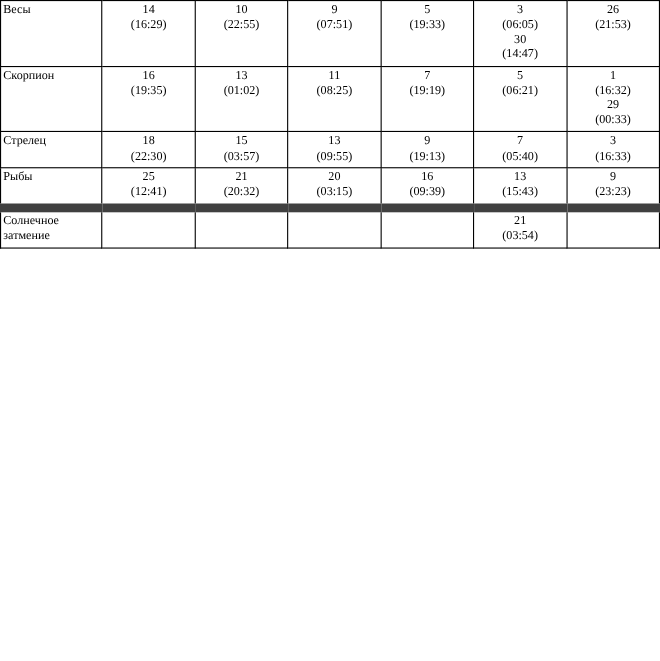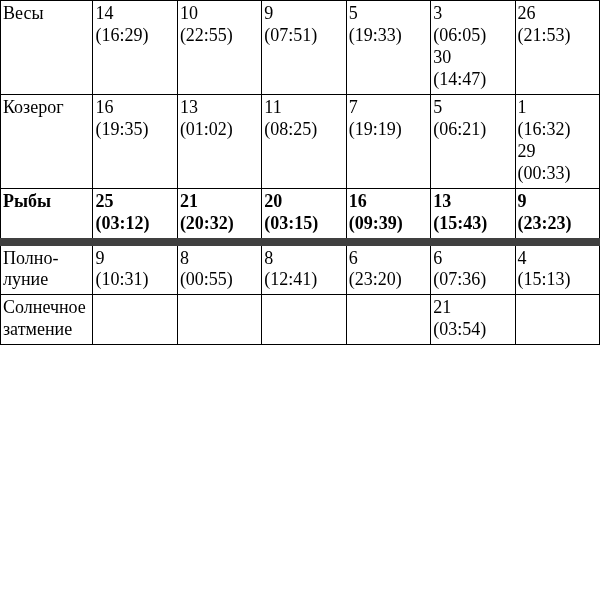--- a/index.html
+++ b/index.html
@@ -11,41 +11,40 @@
     width: 600px;
     height: 601px;
     font-family: "Liberation Serif", serif;
     color: #000000;
     overflow: hidden;
   }
   table.astro-table {
     border-collapse: collapse;
     width: 600px;
     table-layout: fixed;
-    font-size: 18px;
+    font-size: 11px;
   }
   table.astro-table td {
     border: 1px solid #000000;
     vertical-align: top;
     padding: 2px 2px 3px 2px;
     line-height: 1.22;
   }
   td.label-cell {
     text-align: left;
     padding-left: 4px;
     white-space: pre-line;
     border-left: none;
   }
   td.data-cell {
-    text-align: left;
+    text-align: center;
     white-space: pre-line;
   }
   tr.row-last-of-zodiac td {
     border-bottom: 8px solid #404040;
-    font-weight: bold;
   }
   
   col.c-label { width: 92px; }
   col.c-data  { width: 84px; }
   .empty { min-height: 1em; }
 </style>
 </head>
 <body>
 
 <table class="astro-table">
@@ -70,66 +69,65 @@
         <td class="data-cell">5
 (19:33)</td>
         <td class="data-cell">3
 (06:05)
 30
 (14:47)</td>
         <td class="data-cell">26
 (21:53)</td>
       </tr>
       <tr>
-        <td class="label-cell">Козерог</td>
+        <td class="label-cell">Скорпион</td>
         <td class="data-cell">16
 (19:35)</td>
         <td class="data-cell">13
 (01:02)</td>
         <td class="data-cell">11
 (08:25)</td>
         <td class="data-cell">7
 (19:19)</td>
         <td class="data-cell">5
 (06:21)</td>
         <td class="data-cell">1
 (16:32)
 29
 (00:33)</td>
       </tr>
+      <tr>
+        <td class="label-cell">Стрелец</td>
+        <td class="data-cell">18
+(22:30)</td>
+        <td class="data-cell">15
+(03:57)</td>
+        <td class="data-cell">13
+(09:55)</td>
+        <td class="data-cell">9
+(19:13)</td>
+        <td class="data-cell">7
+(05:40)</td>
+        <td class="data-cell">3
+(16:33)</td>
+      </tr>
       <tr class="row-last-of-zodiac">
         <td class="label-cell">Рыбы</td>
         <td class="data-cell">25
-(03:12)</td>
+(12:41)</td>
         <td class="data-cell">21
 (20:32)</td>
         <td class="data-cell">20
 (03:15)</td>
         <td class="data-cell">16
 (09:39)</td>
         <td class="data-cell">13
 (15:43)</td>
         <td class="data-cell">9
 (23:23)</td>
-      </tr>
-      <tr>
-        <td class="label-cell">Полно-
-луние</td>
-        <td class="data-cell">9
-(10:31)</td>
-        <td class="data-cell">8
-(00:55)</td>
-        <td class="data-cell">8
-(12:41)</td>
-        <td class="data-cell">6
-(23:20)</td>
-        <td class="data-cell">6
-(07:36)</td>
-        <td class="data-cell">4
-(15:13)</td>
       </tr>
       <tr>
         <td class="label-cell">Солнечное
 затмение</td>
         <td class="data-cell"><span class="empty">&nbsp;</span></td>
         <td class="data-cell"><span class="empty">&nbsp;</span></td>
         <td class="data-cell"><span class="empty">&nbsp;</span></td>
         <td class="data-cell"><span class="empty">&nbsp;</span></td>
         <td class="data-cell">21
 (03:54)</td>

